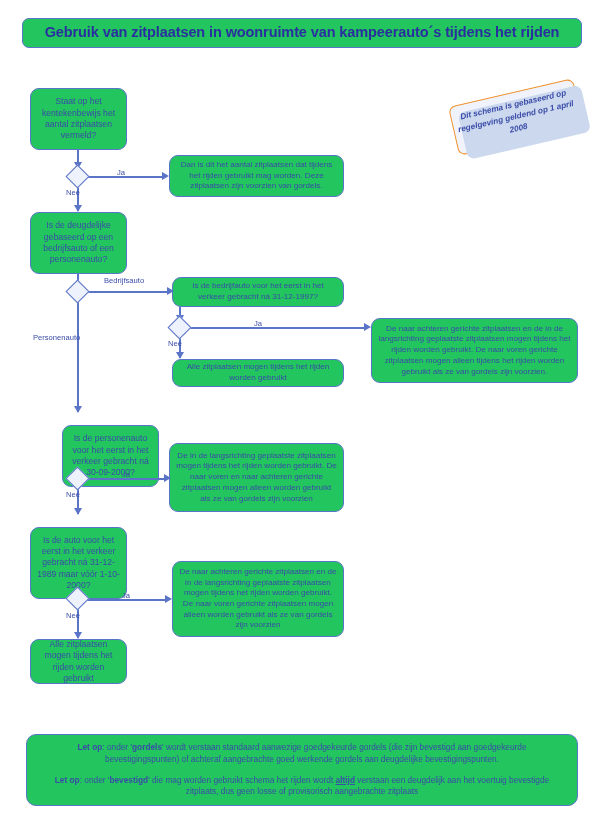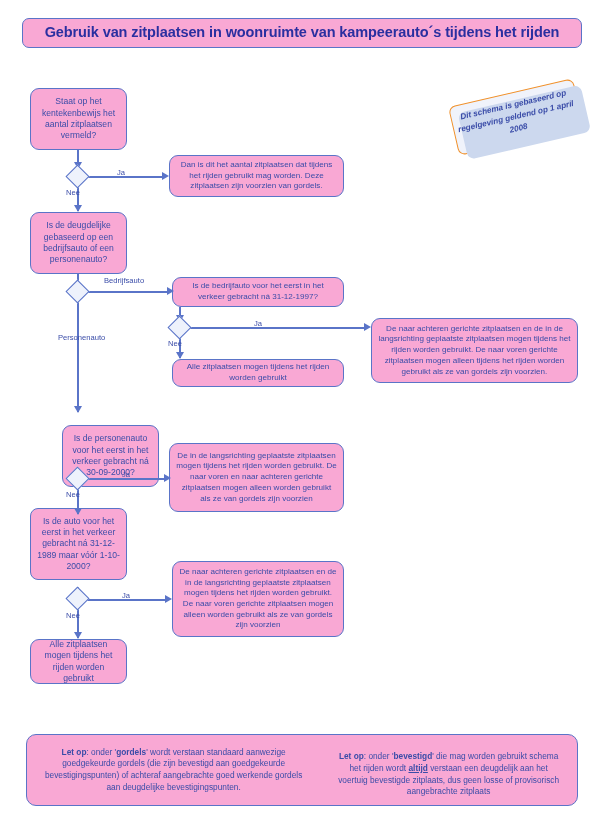--- a/index.html
+++ b/index.html
@@ -11,21 +11,21 @@
   body {
     width: 604px; height: 814px;
     position: relative;
     font-family: "Liberation Sans", sans-serif;
     overflow: hidden;
   }
 
   
   .panel {
     position: absolute;
-    background: #f9a8d4;
+    background: #22c55e;
     border: 1.4px solid #5a74c8;
     border-radius: 9px;
     color: #3a4ca8;
     display: flex;
     align-items: center;
     justify-content: center;
     text-align: center;
     line-height: 1.32;
   }
   .panel::after {            
@@ -55,21 +55,21 @@
   .qbox { font-size: 8.6px; width: 97px; left: 30px; }
 
   
   .rbox { font-size: 8.1px; }
 
   
   #footnotes {
     left: 26px; top: 734px;
     width: 552px; height: 72px;
     border-radius: 10px;
-    flex-direction: row;
+    flex-direction: column;
     font-size: 8.3px;
     align-items: center;
     justify-content: center;
   }
   #footnotes .fn {
     position: relative; z-index: 2;
     padding: 0 14px;
     text-align: center;
     line-height: 1.4;
   }
@@ -207,21 +207,21 @@
 </div>
 
 <div class="elabel" style="left:168px; top:339px;">Nee</div>
 <div class="vline" style="left:179px; top:336px; height:22px;"></div>
 <div class="arrow-d" style="left:175.5px; top:352px;"></div>
 
 <div class="panel rbox" style="left:172px; top:359px; width:172px; height:28px;">
   <span>Alle zitplaatsen mogen tijdens het rijden worden gebruikt</span>
 </div>
 
-<div class="elabel" style="left:58px; top:333px;">Personenauto</div>
+<div class="elabel" style="left:33px; top:333px;">Personenauto</div>
 <div class="vline" style="left:77px; top:300px; height:112px;"></div>
 <div class="arrow-d" style="left:73.5px; top:406px;"></div>
 
 <div class="panel qbox" style="top:425px; height:62px;margin-left:32px;">
   <span>Is de personenauto voor het eerst in het verkeer gebracht ná 30-09-2000?</span>
 </div>
 
 <div class="vline" style="left:77px; top:475px; height:16px;"></div>
 <div class="arrow-d" style="left:73.5px; top:484px;"></div>
 <div class="diamond" style="left:69px; top:468.5px; top:470px;"></div>
@@ -231,21 +231,21 @@
 <div class="arrow-r" style="left:164px; top:474px;"></div>
 
 <div class="panel rbox" style="left:169px; top:443px; width:175px; height:69px;">
   <span>De in de langsrichting geplaatste zitplaatsen mogen tijdens het rijden worden gebruikt. De naar voren en naar achteren gerichte zitplaatsen mogen alleen worden gebruikt als ze van gordels zijn voorzien</span>
 </div>
 
 <div class="elabel" style="left:66px; top:490px;">Nee</div>
 <div class="vline" style="left:77px; top:487px; height:27px;"></div>
 <div class="arrow-d" style="left:73.5px; top:508px;"></div>
 
-<div class="panel qbox" style="top:508px; height:72px;border-radius:8px;">
+<div class="panel qbox" style="top:527px; height:72px;">
   <span>Is de auto voor het eerst in het verkeer gebracht ná 31-12-1989 maar vóór 1-10-2000?</span>
 </div>
 
 <div class="vline" style="left:77px; top:587px; height:15px;"></div>
 <div class="arrow-d" style="left:73.5px; top:594px;"></div>
 <div class="diamond" style="left:69px; top:590px;"></div>
 
 <div class="hline" style="left:86px; top:598.5px; width:79px;"></div>
 <div class="elabel" style="left:122px; top:591px;">Ja</div>
 <div class="arrow-r" style="left:165px; top:595px;"></div>

